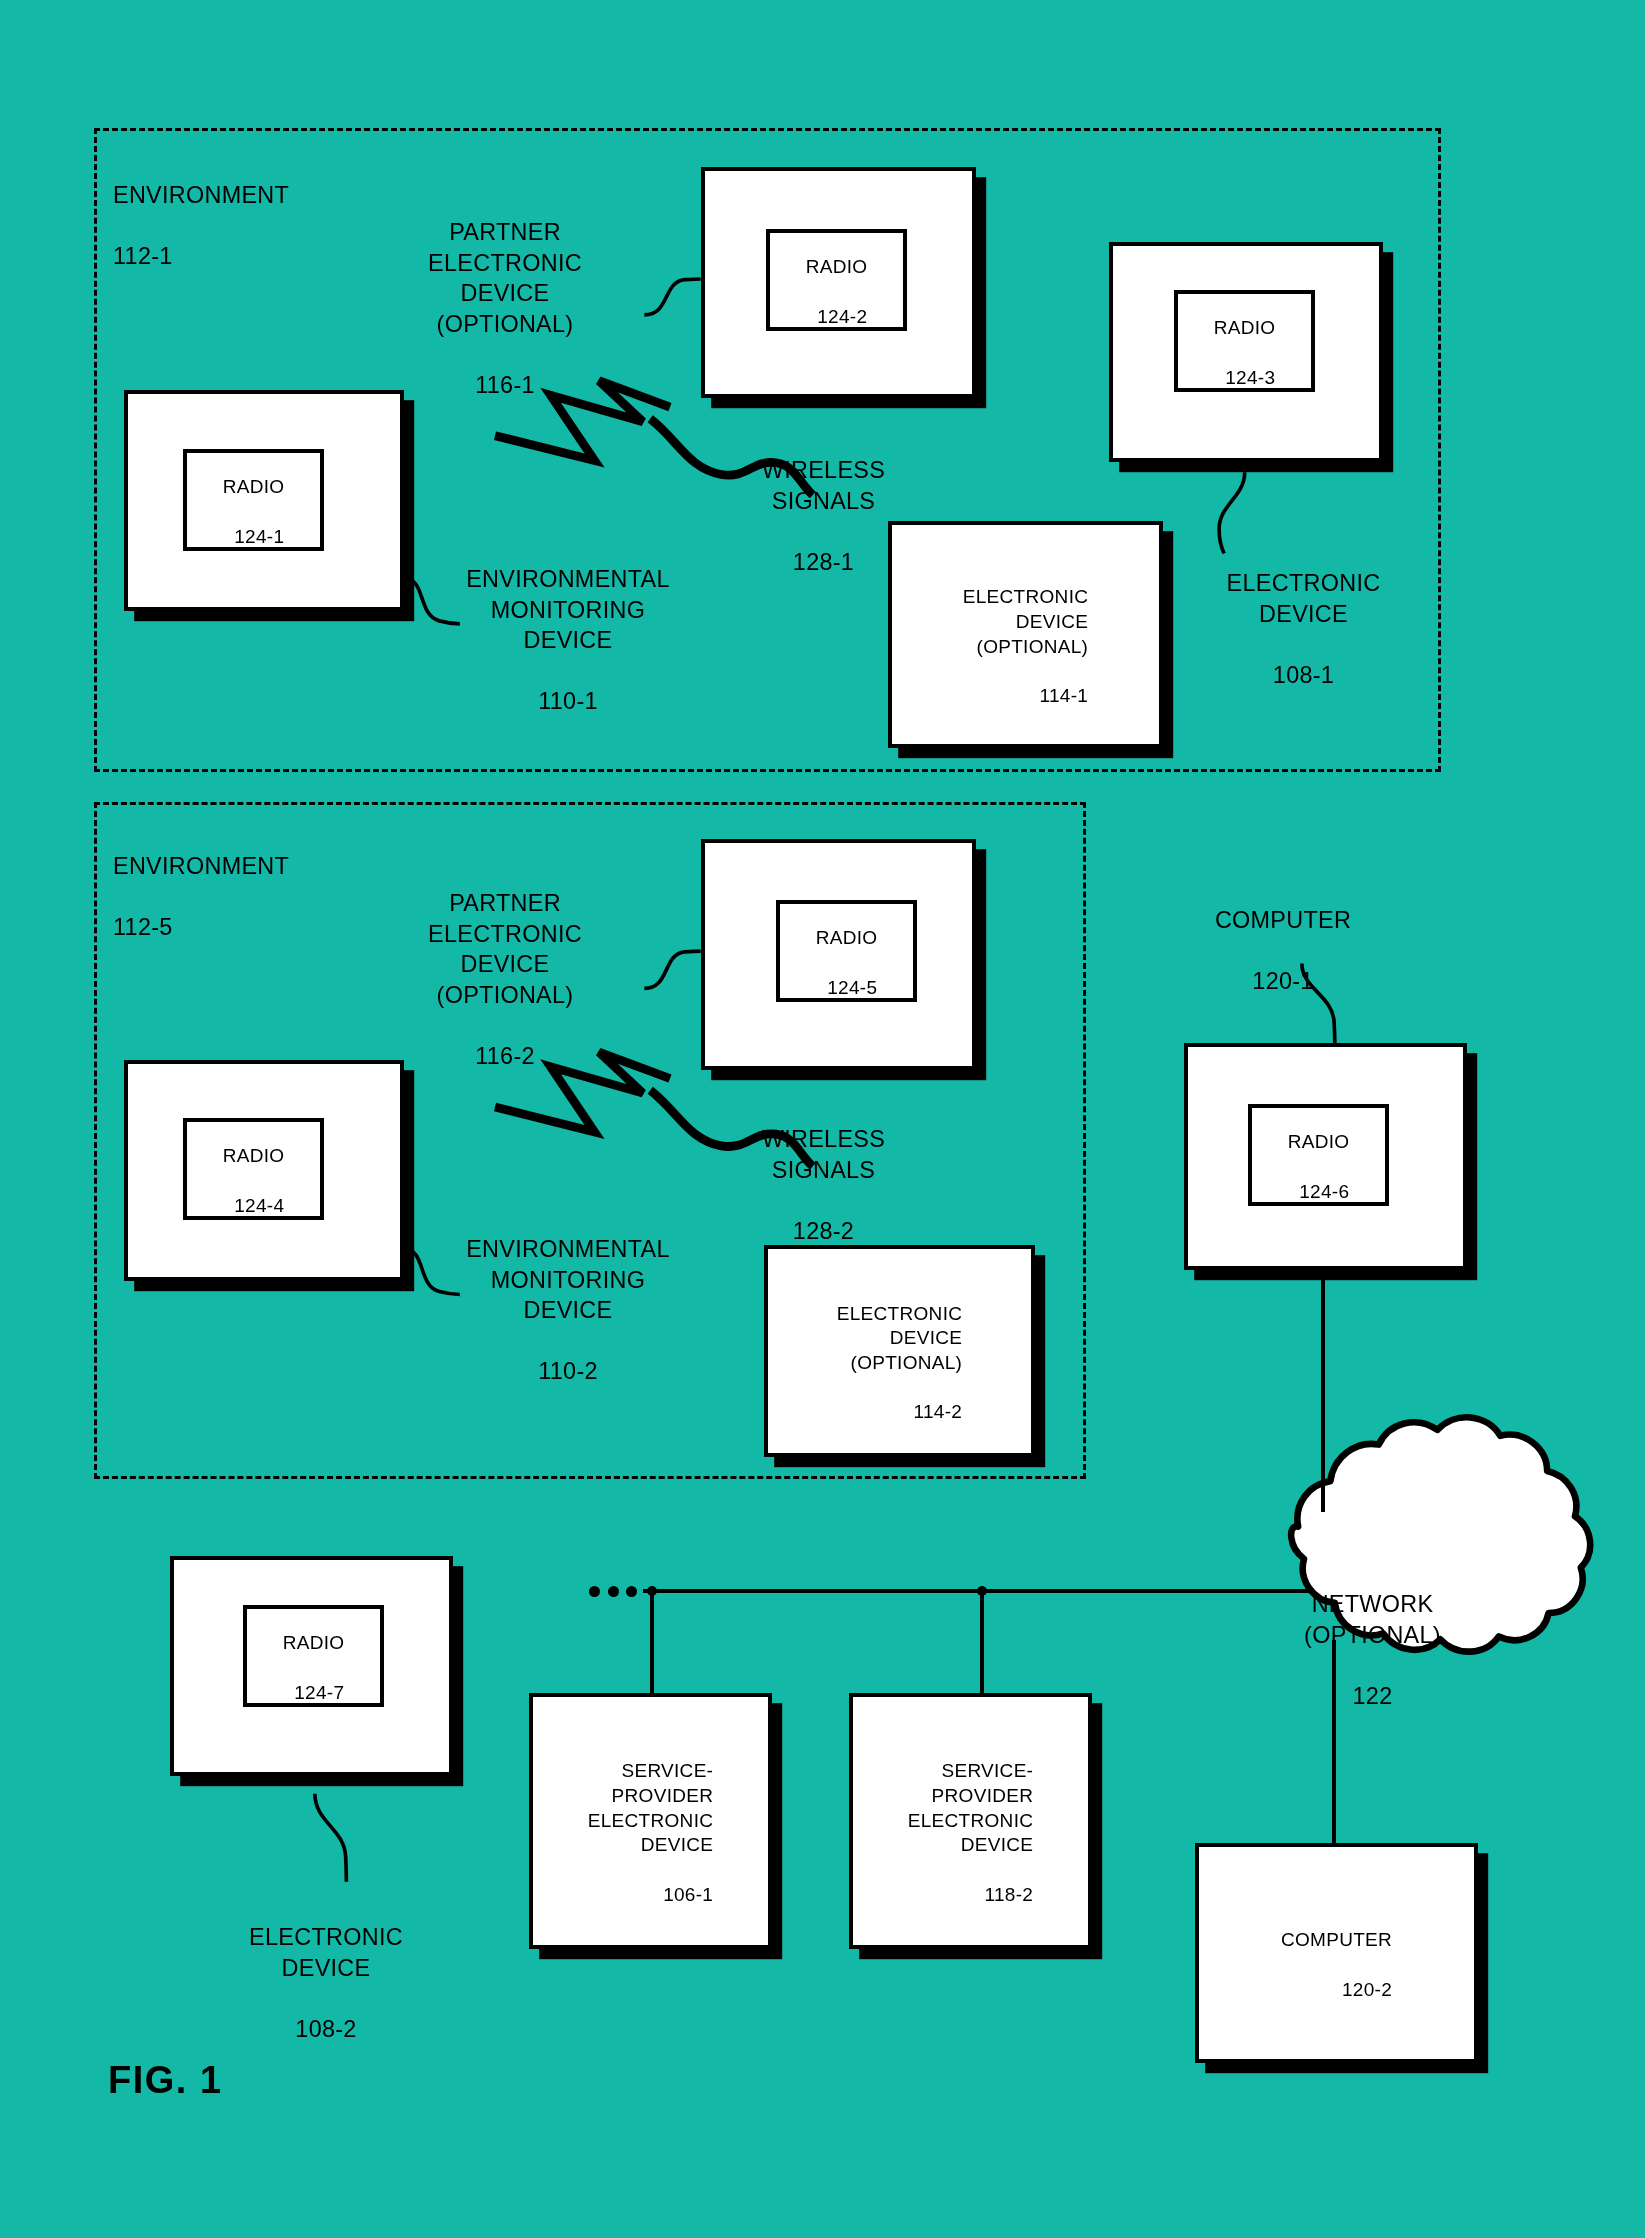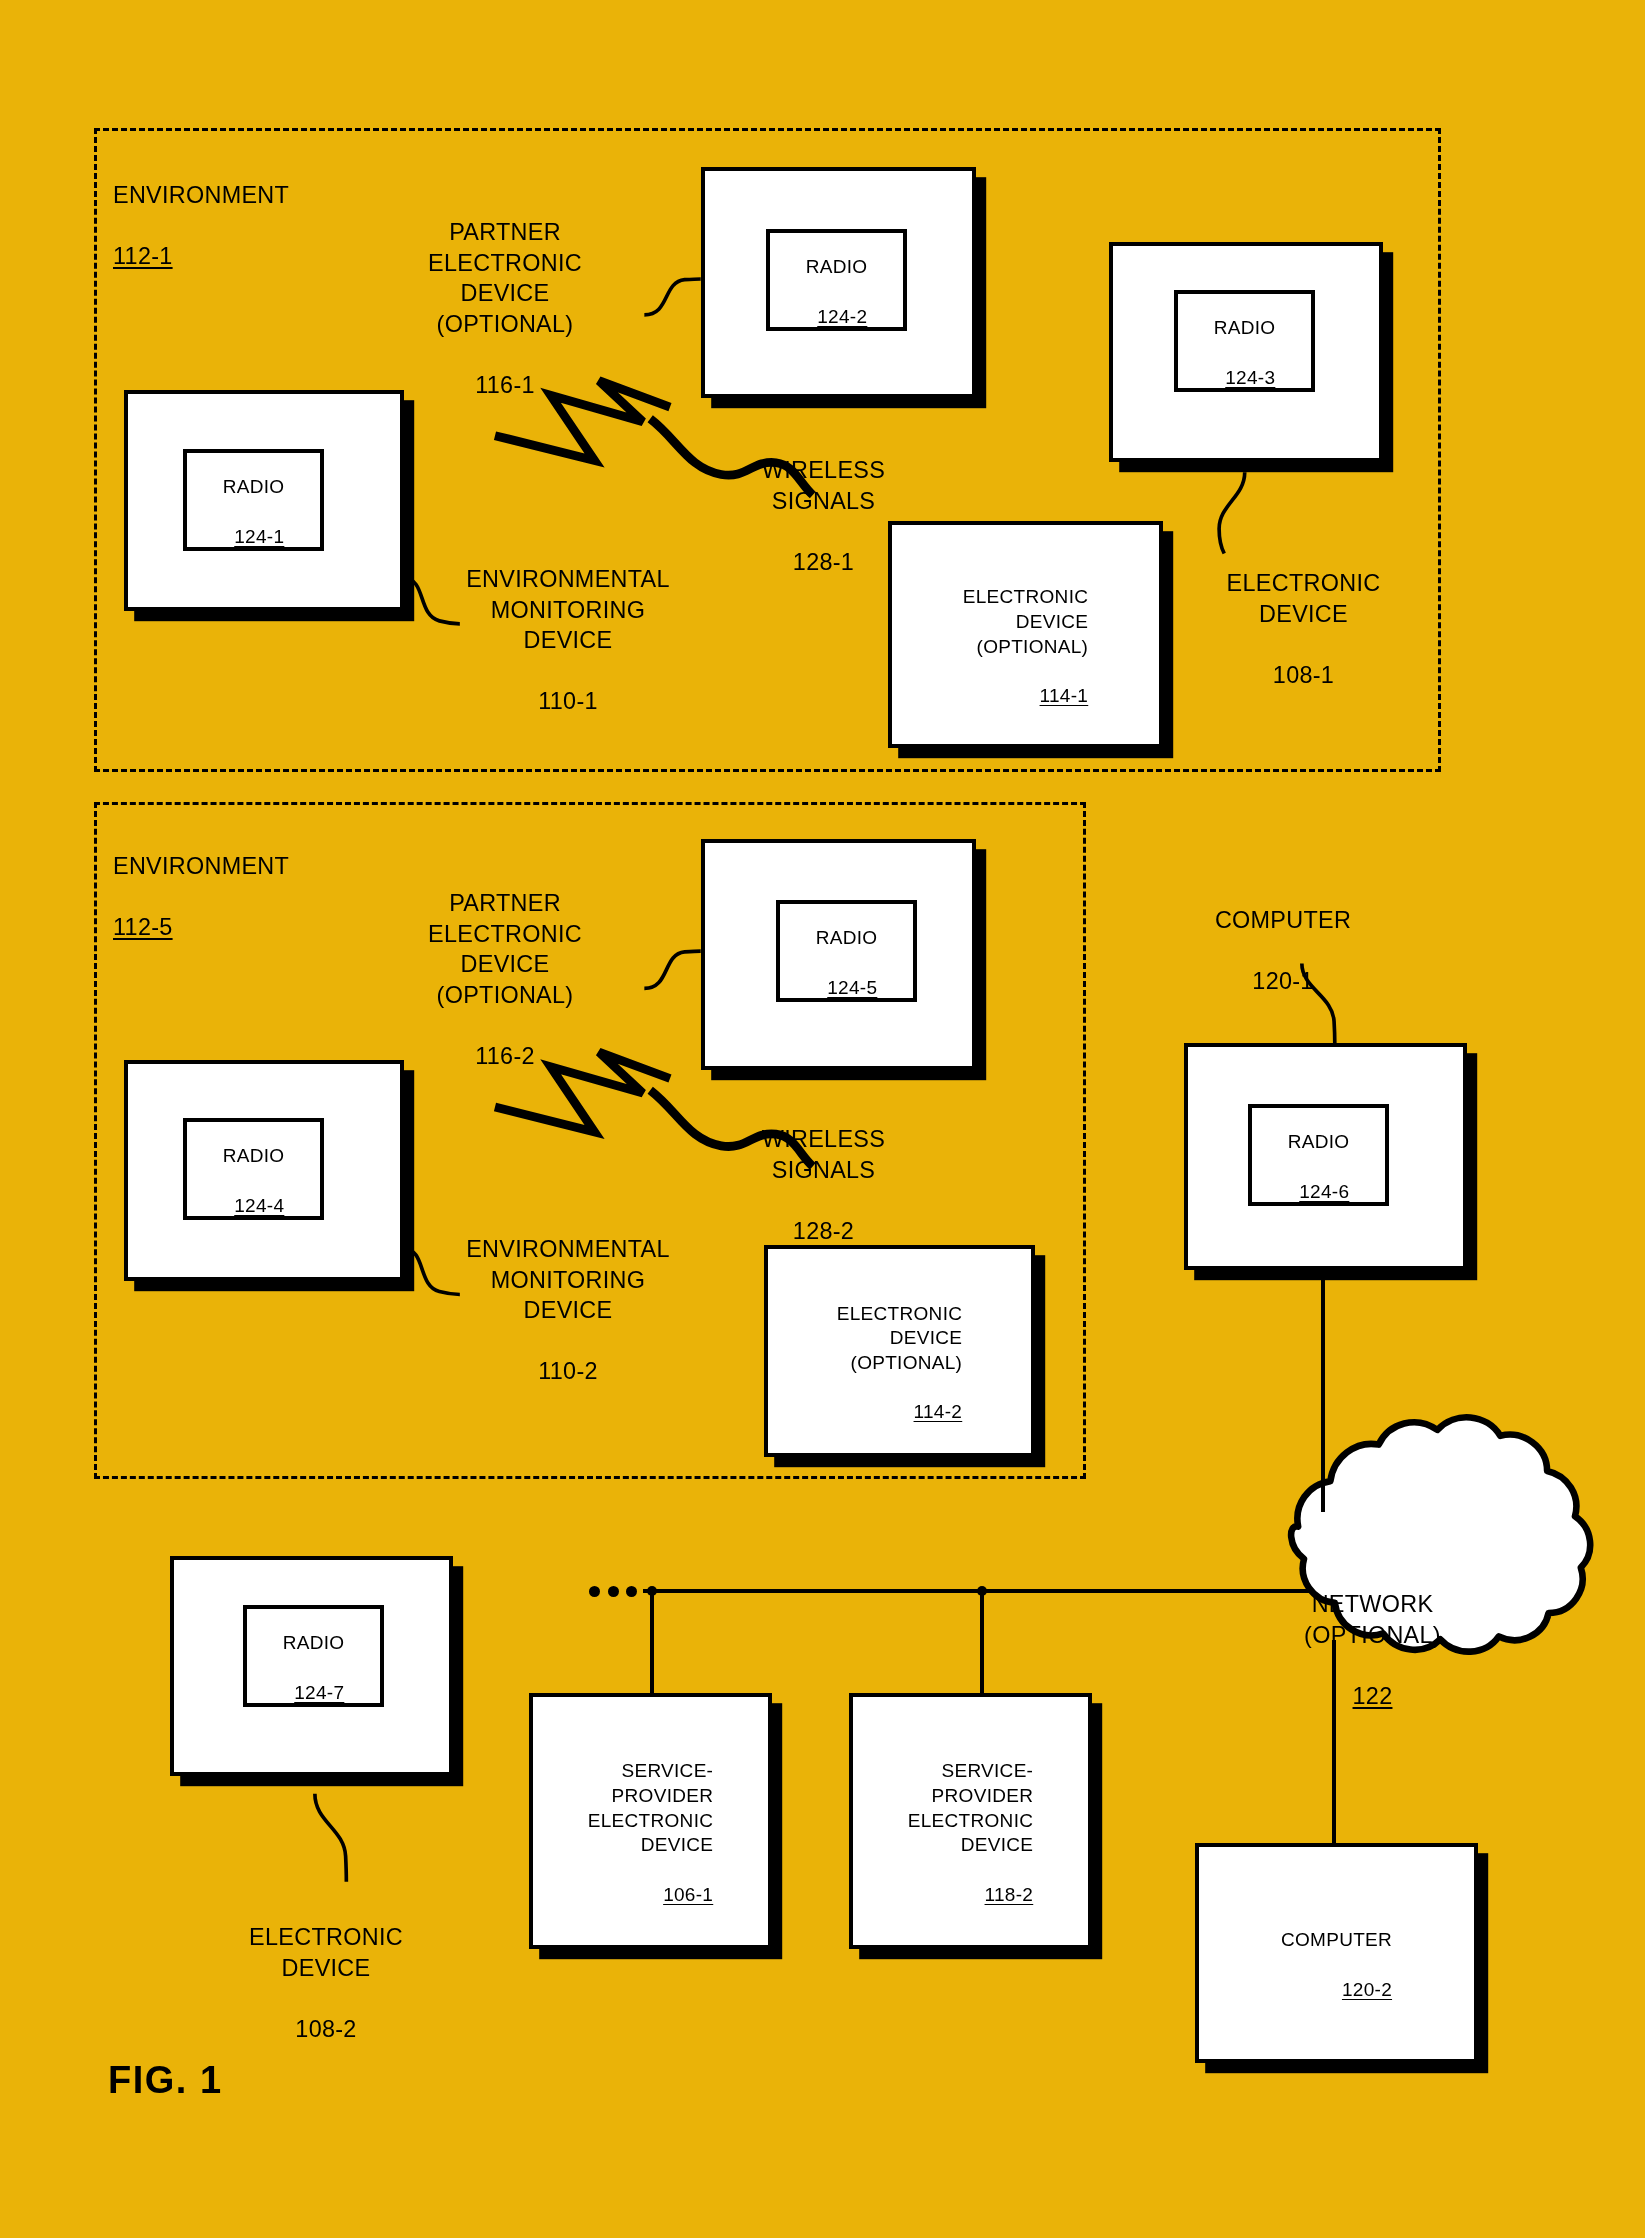--- a/index.html
+++ b/index.html
@@ -8,21 +8,21 @@
     background: #ffffff;
   }
   body {
     font-family: "Liberation Sans", sans-serif;
     color: #000000;
   }
   #page {
     position: relative;
     width: 1646px;
     height: 2239px;
-    background: #eab308;
+    background: #14b8a6;
     overflow: hidden;
   }
 
   
   .env-box {
     position: absolute;
     border: 3.7px dashed #000000;
     box-sizing: border-box;
     background: transparent;
   }
@@ -61,21 +61,20 @@
     font-size: 23.4px;
   }
   .boxtext {
     font-size: 19px;
     line-height: 1.30;
     letter-spacing: 0.3px;
     white-space: pre-line;
     text-align: right;
   }
   .ref-u {
-    text-decoration: underline;
     text-underline-offset: 2.9px;
     margin-top: 44px;
   }
   .fig-label {
     position: absolute;
     font-size: 38px;
     font-weight: bold;
     letter-spacing: 1.5px;
     margin-top: 20px;
   }

